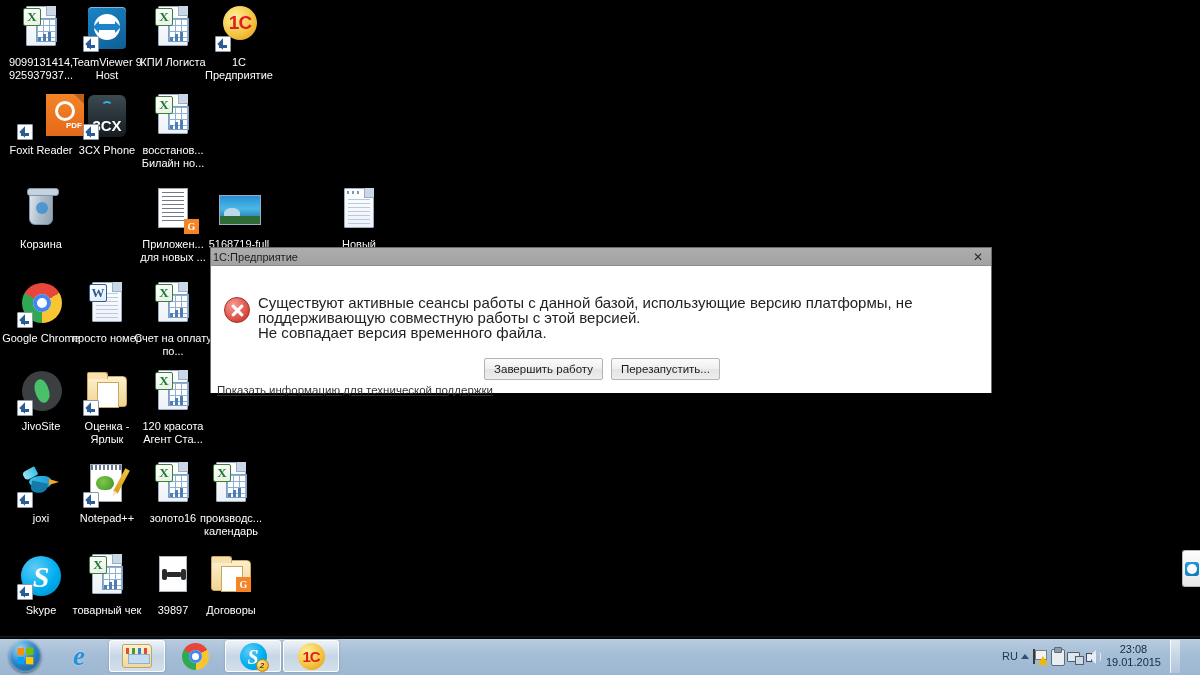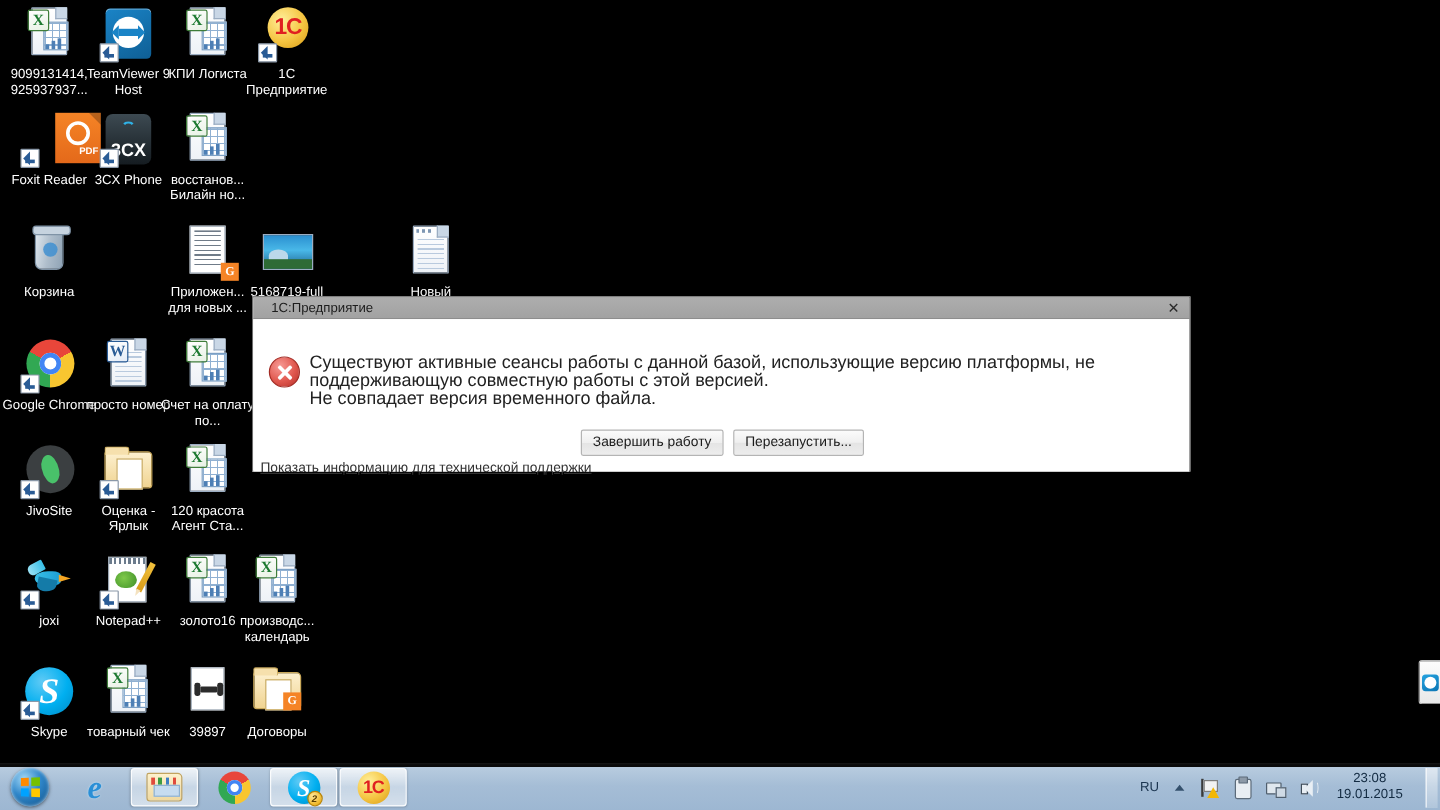--- a/index.html
+++ b/index.html
@@ -424,21 +424,21 @@
     background: #ffffff;
     border: 1px solid #6e6e6e;
     box-shadow: 2px 3px 7px rgba(0,0,0,0.55);
     font-family: "Liberation Sans", sans-serif;
   }
   #dialog-title {
     height: 18px;
     background: linear-gradient(180deg,#adadad 0%, #a2a2a2 100%);
     border-bottom: 1px solid #8d8d8d;
     display: flex; align-items: center;
-    padding: 0 2px 0 15px;
+    padding: 0 2px 0 2px;
     color: #1d1d1d;
     font-size: 11px;
     user-select: none;
   }
   #dialog-title .t { flex: 1; }
   #dialog-close {
     width: 22px; height: 16px;
     display: flex; align-items: center; justify-content: center;
     color: #2a2a2a; font-size: 12px;
     cursor: pointer;
@@ -624,22 +624,22 @@
   }
   .onec-glyph span {
     position:absolute; left:0; top:0; width:27px; text-align:center;
     color:#e02020; font-weight:bold; font-size:15px; line-height:28px;
     font-family:"Liberation Sans",sans-serif; letter-spacing:-1px;
   }
 
   #tray {
     margin-left: auto;
     display: flex; align-items: center;
-    gap: 11px;
-    padding-right: 2px;
+    gap: 1px;
+    padding-right: 20px;
     color: #19334d;
     font-size: 11px;
   }
   #tray .lang { font-size: 11px; color: #1b3550; padding: 0 2px; cursor: pointer; }
   #tray .chev {
     width: 0; height: 0;
     border-left: 4px solid transparent; border-right: 4px solid transparent;
     border-bottom: 5px solid #34506c;
     cursor: pointer;
   }

